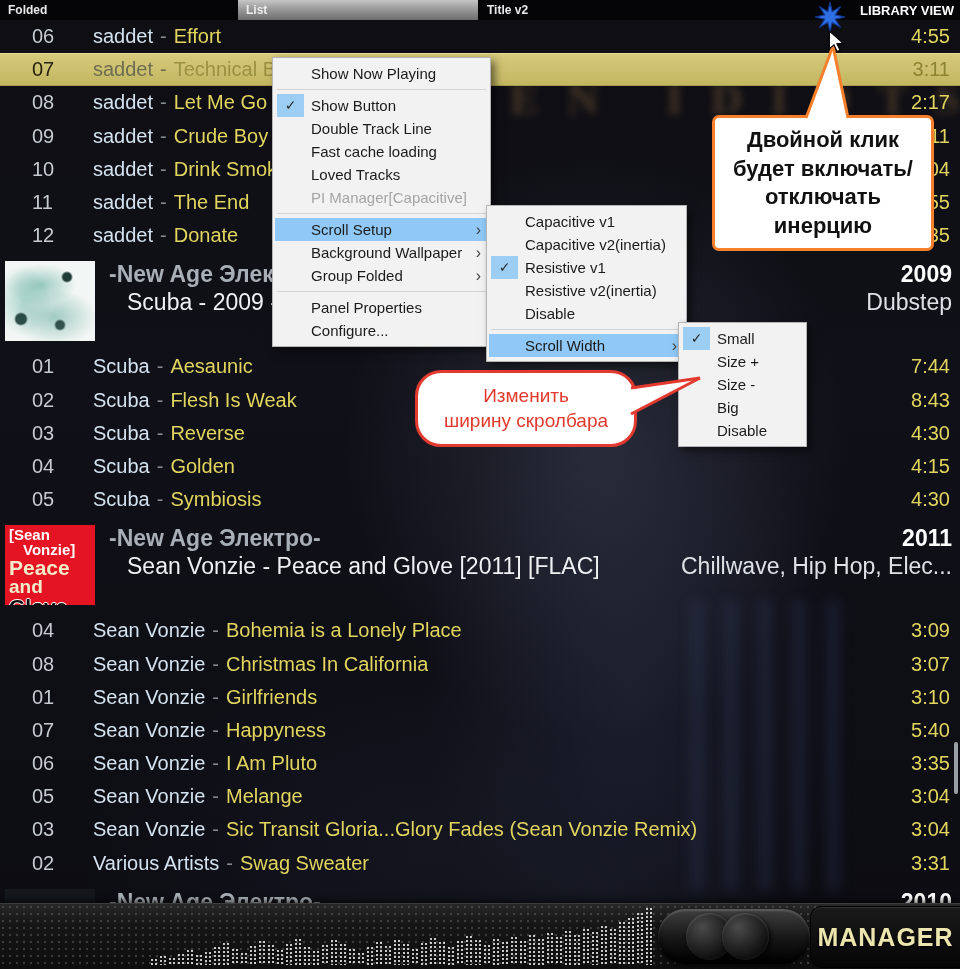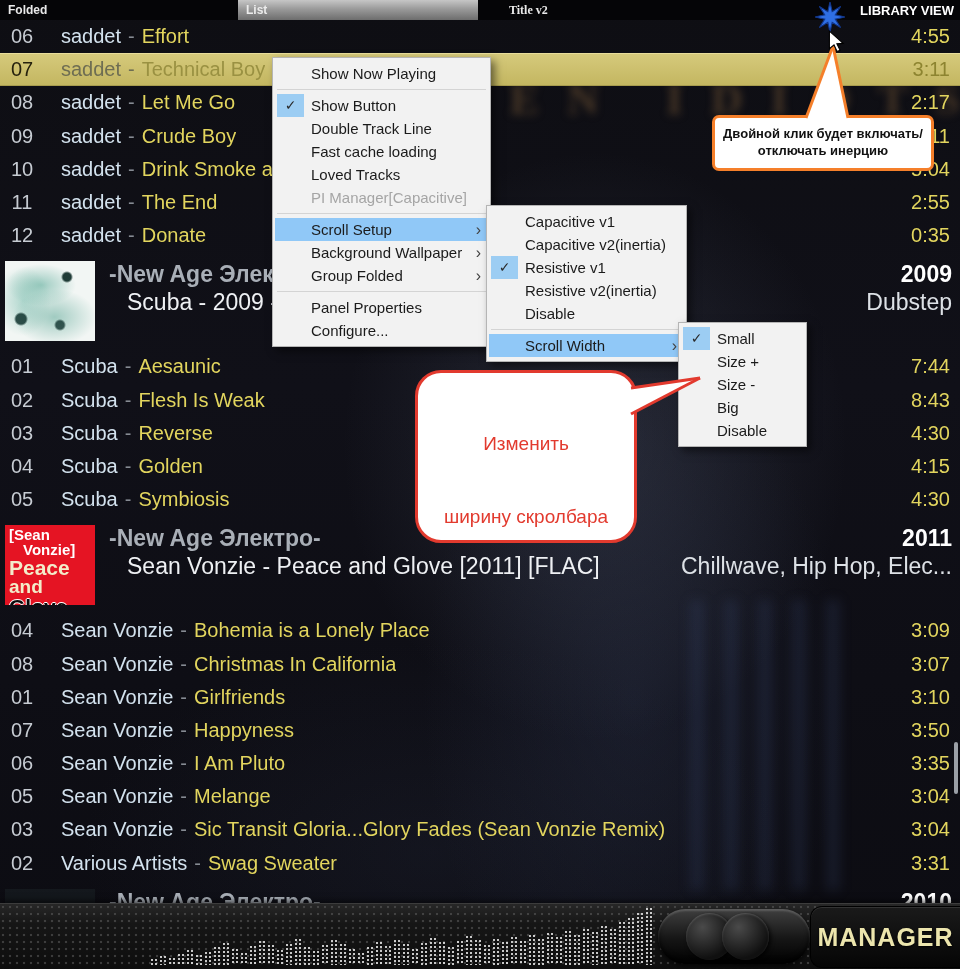--- a/index.html
+++ b/index.html
@@ -19,27 +19,27 @@
     background:repeating-linear-gradient(90deg, rgba(70,90,140,.18) 0 14px, transparent 14px 34px);
     filter:blur(6px);}
 
   
   #topbar{position:absolute;top:0;left:0;right:0;height:20px;background:#050507;
     color:#e9e9e9;font-size:12px;font-weight:bold;z-index:6;}
   #tb-folded{position:absolute;left:8px;top:3px;}
   #tb-list{position:absolute;left:238px;top:0;width:240px;height:20px;box-sizing:border-box;
     background:linear-gradient(180deg,#c6c6c6,#9a9a9a 45%,#6d6d6d);color:#ececec;
     padding:3px 0 0 8px;}
-  #tb-title{position:absolute;left:509px;top:3px;font-family:Liberation Serif, serif;}
+  #tb-title{position:absolute;left:487px;top:3px;}
   #tb-library{position:absolute;right:6px;top:3px;color:#fff;font-size:13px;}
 
   
   #playlist{position:absolute;top:20px;left:0;right:0;z-index:1;}
   .trow{height:33.2px;display:flex;align-items:center;font-size:20px;}
-  .trow .num{width:44px;text-align:center;color:#c6cbd2;flex:0 0 auto;}
+  .trow .num{width:44px;text-align:left;color:#c6cbd2;flex:0 0 auto;margin-left:32px;}
   .trow .artist{margin-left:17px;color:#d3e2ee;}
   .trow .dash{margin:0 7px;color:#868b93;}
   .trow .title{color:#e2d55e;white-space:nowrap;overflow:hidden;}
   .trow .time{margin-left:auto;margin-right:10px;color:#e2d55e;flex:0 0 auto;}
   .trow.sel{background:linear-gradient(180deg,#d6ca7c,#c3b660);
     box-shadow:inset 0 1px 0 #e7dd9b, inset 0 -1px 0 #a89c4e;}
   .trow.sel .num{color:#26220e;}
   .trow.sel .artist{color:#6e6d52;}
   .trow.sel .dash{color:#6e6d52;}
   .trow.sel .title{color:#9a9142;}
@@ -113,25 +113,25 @@
   .mi.hl{background:#90c8f7;}
   .mi.dis{color:#a5a5a5;}
   .chk{position:absolute;left:2px;top:0;width:27px;height:23px;background:#9ccdf3;
     display:flex;align-items:center;justify-content:center;color:#2a2a2a;font-size:14px;}
   .subarr{position:absolute;right:7px;top:0;color:#444;font-size:16px;}
   .msep{height:1px;background:#d4d4d4;margin:4px 2px;}
 
   
   #tt1{position:absolute;left:712px;top:115px;width:212px;z-index:20;background:#fff;
     border:3px solid #f57f2a;border-radius:7px;padding:8px 2px;text-align:center;
-    font-size:13px;font-weight:bold;color:#111;line-height:1.3;}
+    font-size:22px;font-weight:bold;color:#111;line-height:1.3;}
   #tt2{position:absolute;left:415px;top:370px;width:212px;z-index:20;background:#fff;
     border:3px solid #e23a2e;border-radius:26px;padding:11px 2px;text-align:center;
     font-size:19px;color:#e23a2e;line-height:1.3;}
-  #tt2 span{display:block;margin-top:48px;}
+  #tt2 span{display:block;}
   #tails{position:absolute;inset:0;z-index:21;pointer-events:none;}
   #cursor{position:absolute;left:826px;top:30px;z-index:40;}
   #star{position:absolute;left:815px;top:2px;z-index:7;}
 </style>
 </head>
 <body>
 
 <div id="app">
 
   <div id="wall"></div>
@@ -287,21 +287,21 @@
         <span class="artist">Sean Vonzie</span>
         <span class="dash">-</span>
         <span class="title">Girlfriends</span>
         <span class="time">3:10</span>
       </div>
       <div class="trow">
         <span class="num">07</span>
         <span class="artist">Sean Vonzie</span>
         <span class="dash">-</span>
         <span class="title">Happyness</span>
-        <span class="time">3:50</span>
+        <span class="time">5:40</span>
       </div>
       <div class="trow">
         <span class="num">06</span>
         <span class="artist">Sean Vonzie</span>
         <span class="dash">-</span>
         <span class="title">I Am Pluto</span>
         <span class="time">3:35</span>
       </div>
       <div class="trow">
         <span class="num">05</span>

